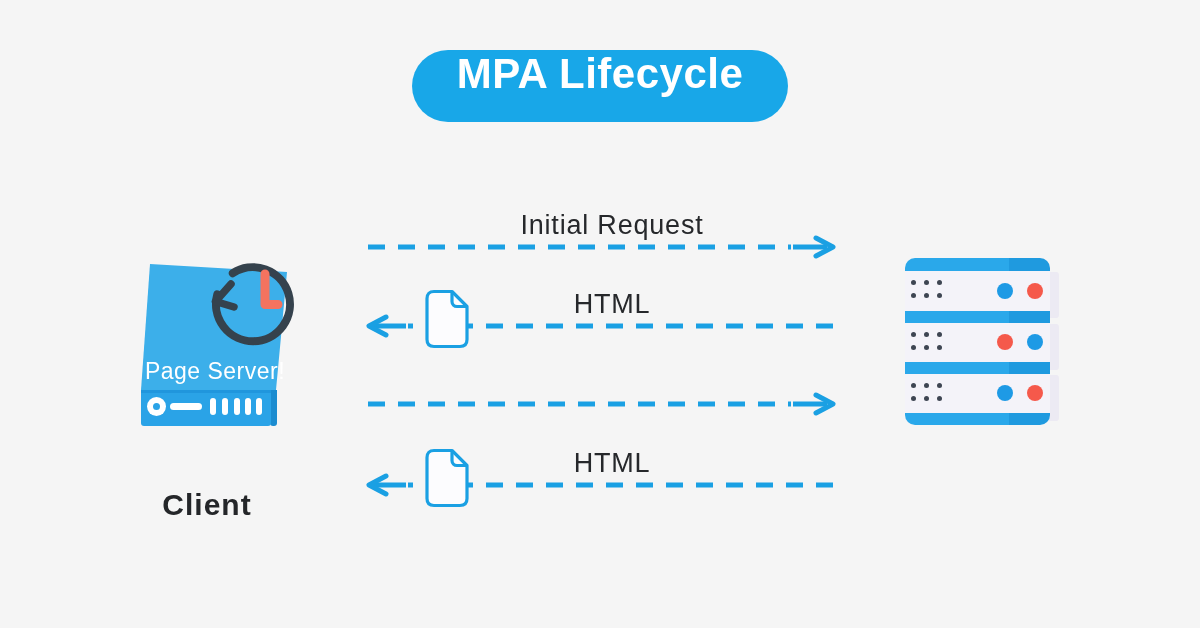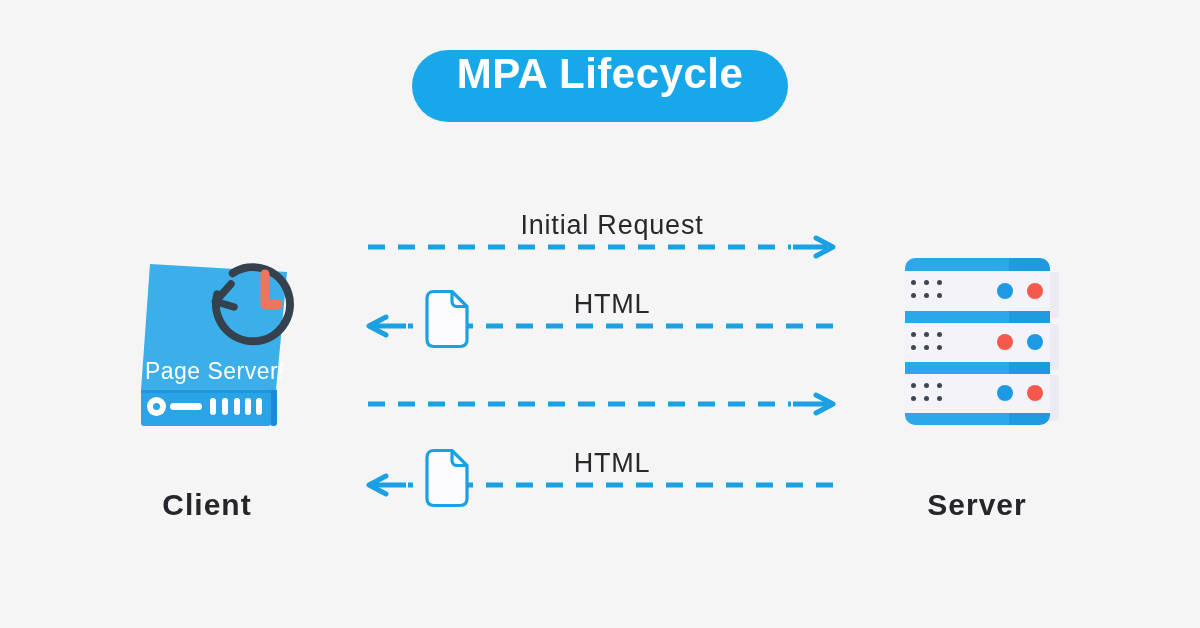--- a/index.html
+++ b/index.html
@@ -188,15 +188,14 @@
           <i></i>
           <i></i>
       </div>
       <div class="abs led blue" style="left:92px;top:11px"></div>
       <div class="abs led red" style="left:122px;top:11px"></div>
     </div>
     <div class="abs srv-bar" style="top:155px;height:12px;border-radius:0 0 10px 10px"></div>
   </div>
 
   <div class="abs node-label client">Client</div>
-  <div class="abs node-label server-l">Server</div>
 
 </div>
 
 </body></html>

